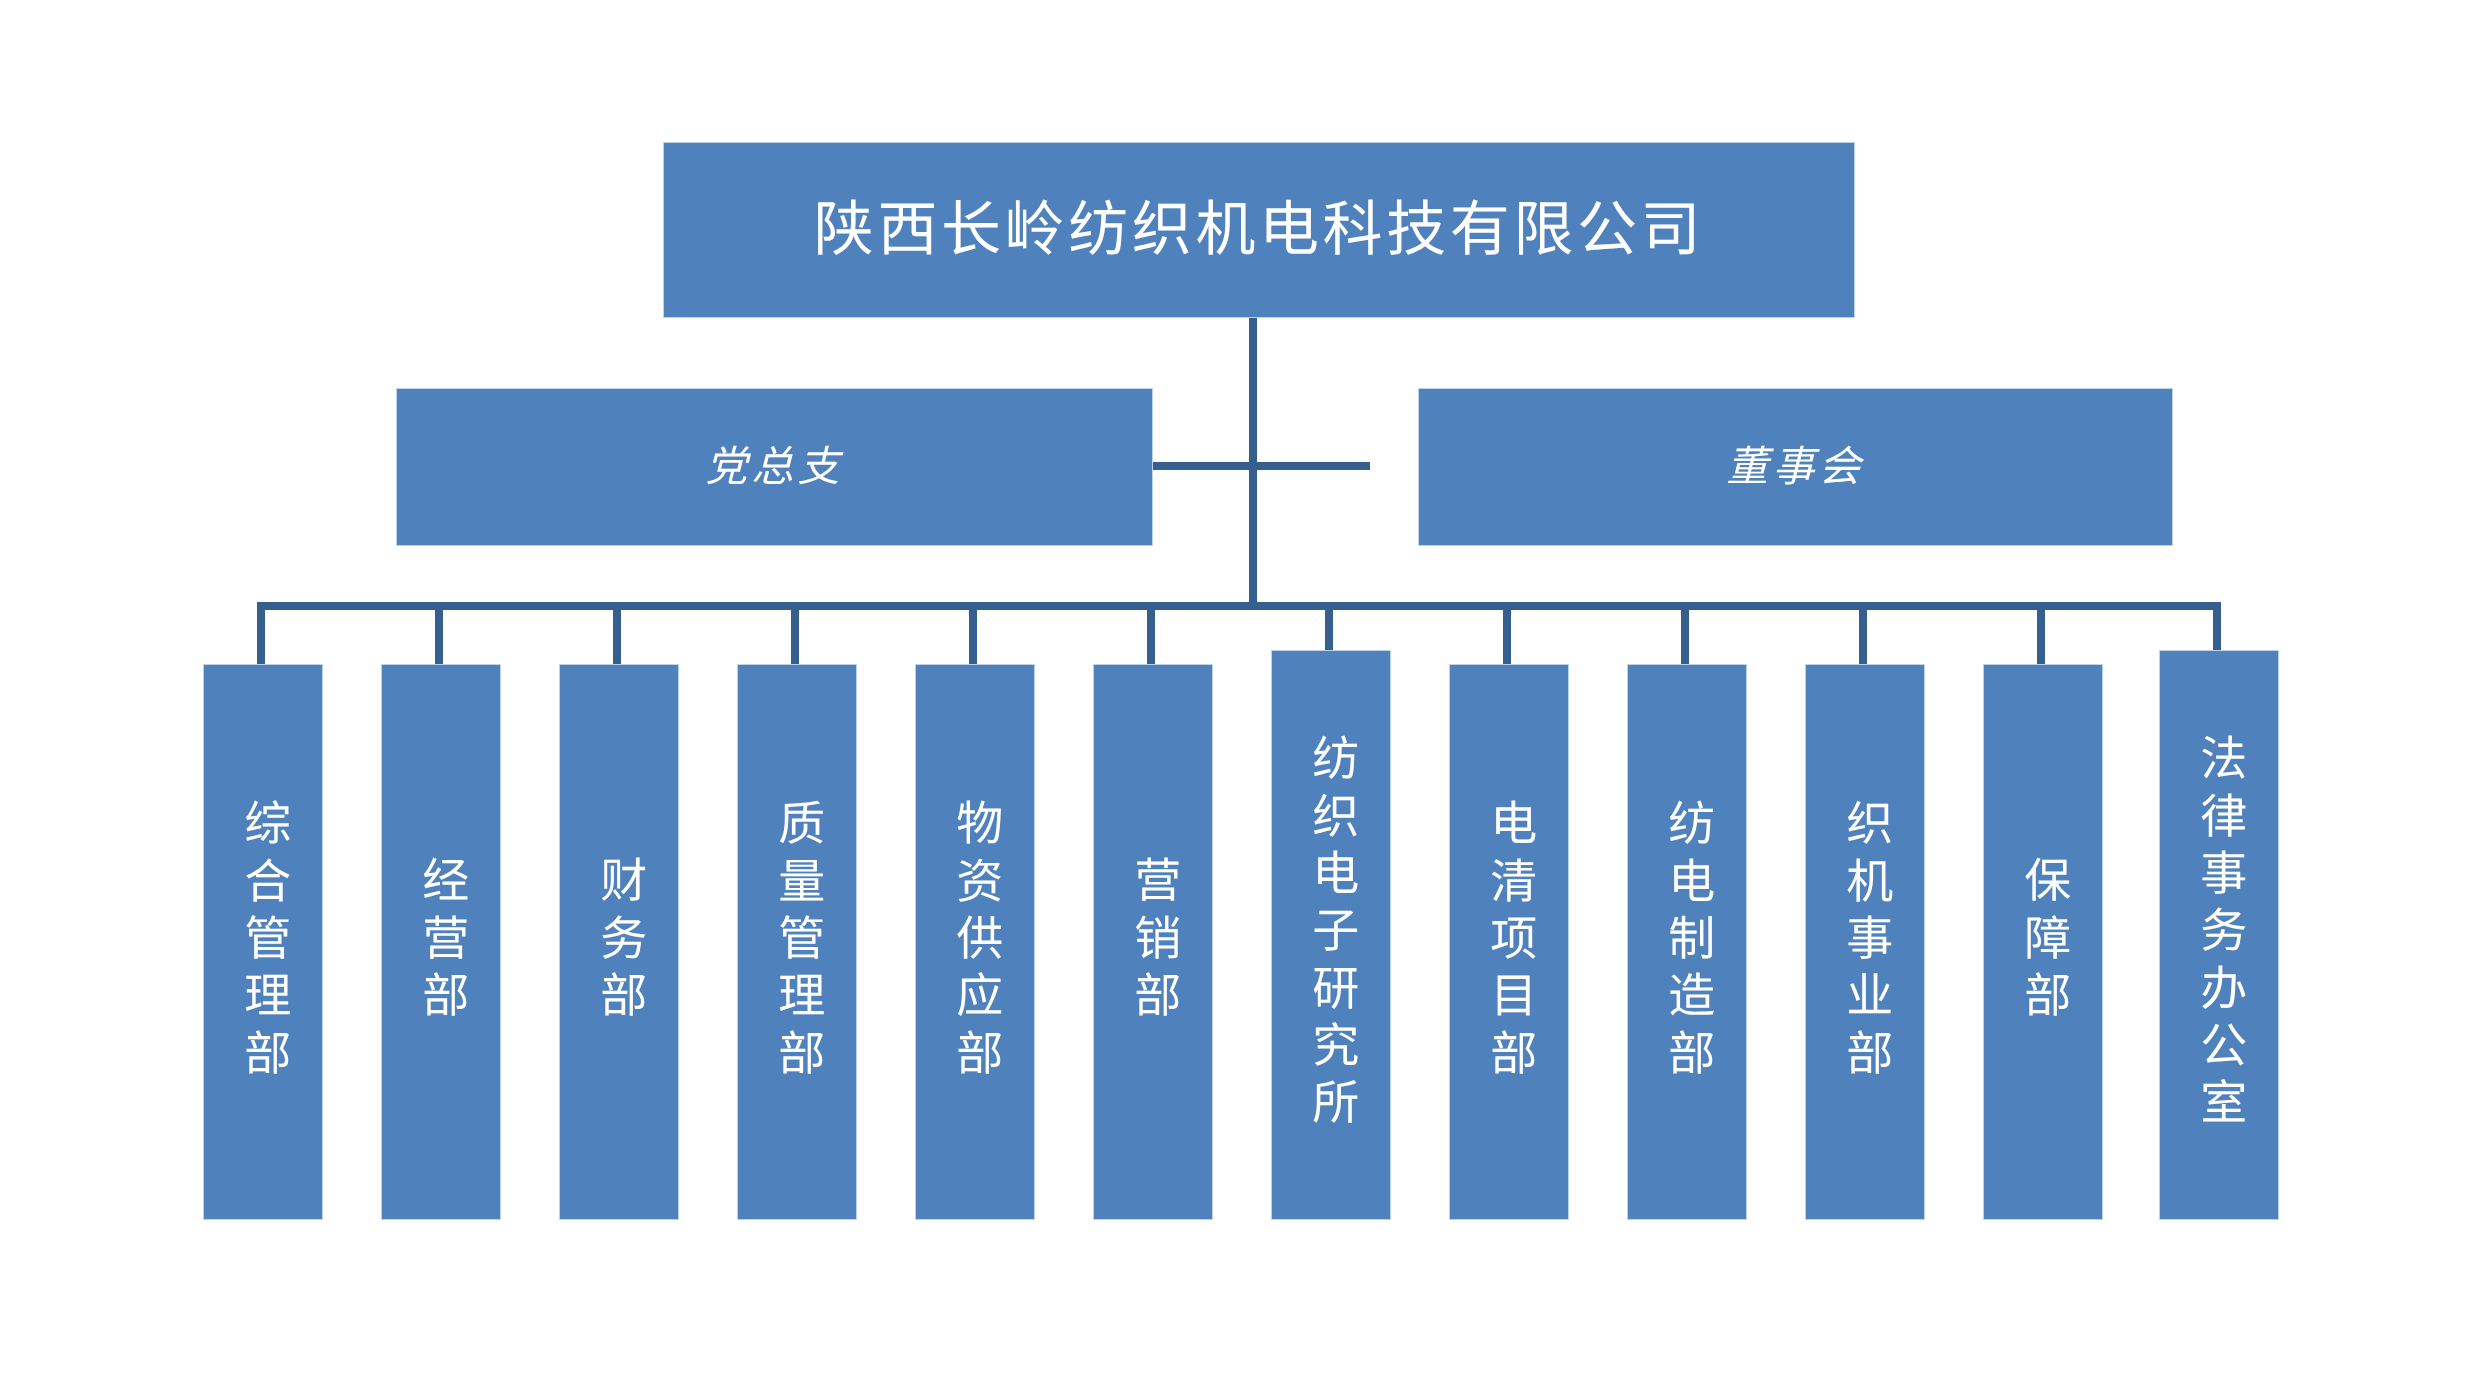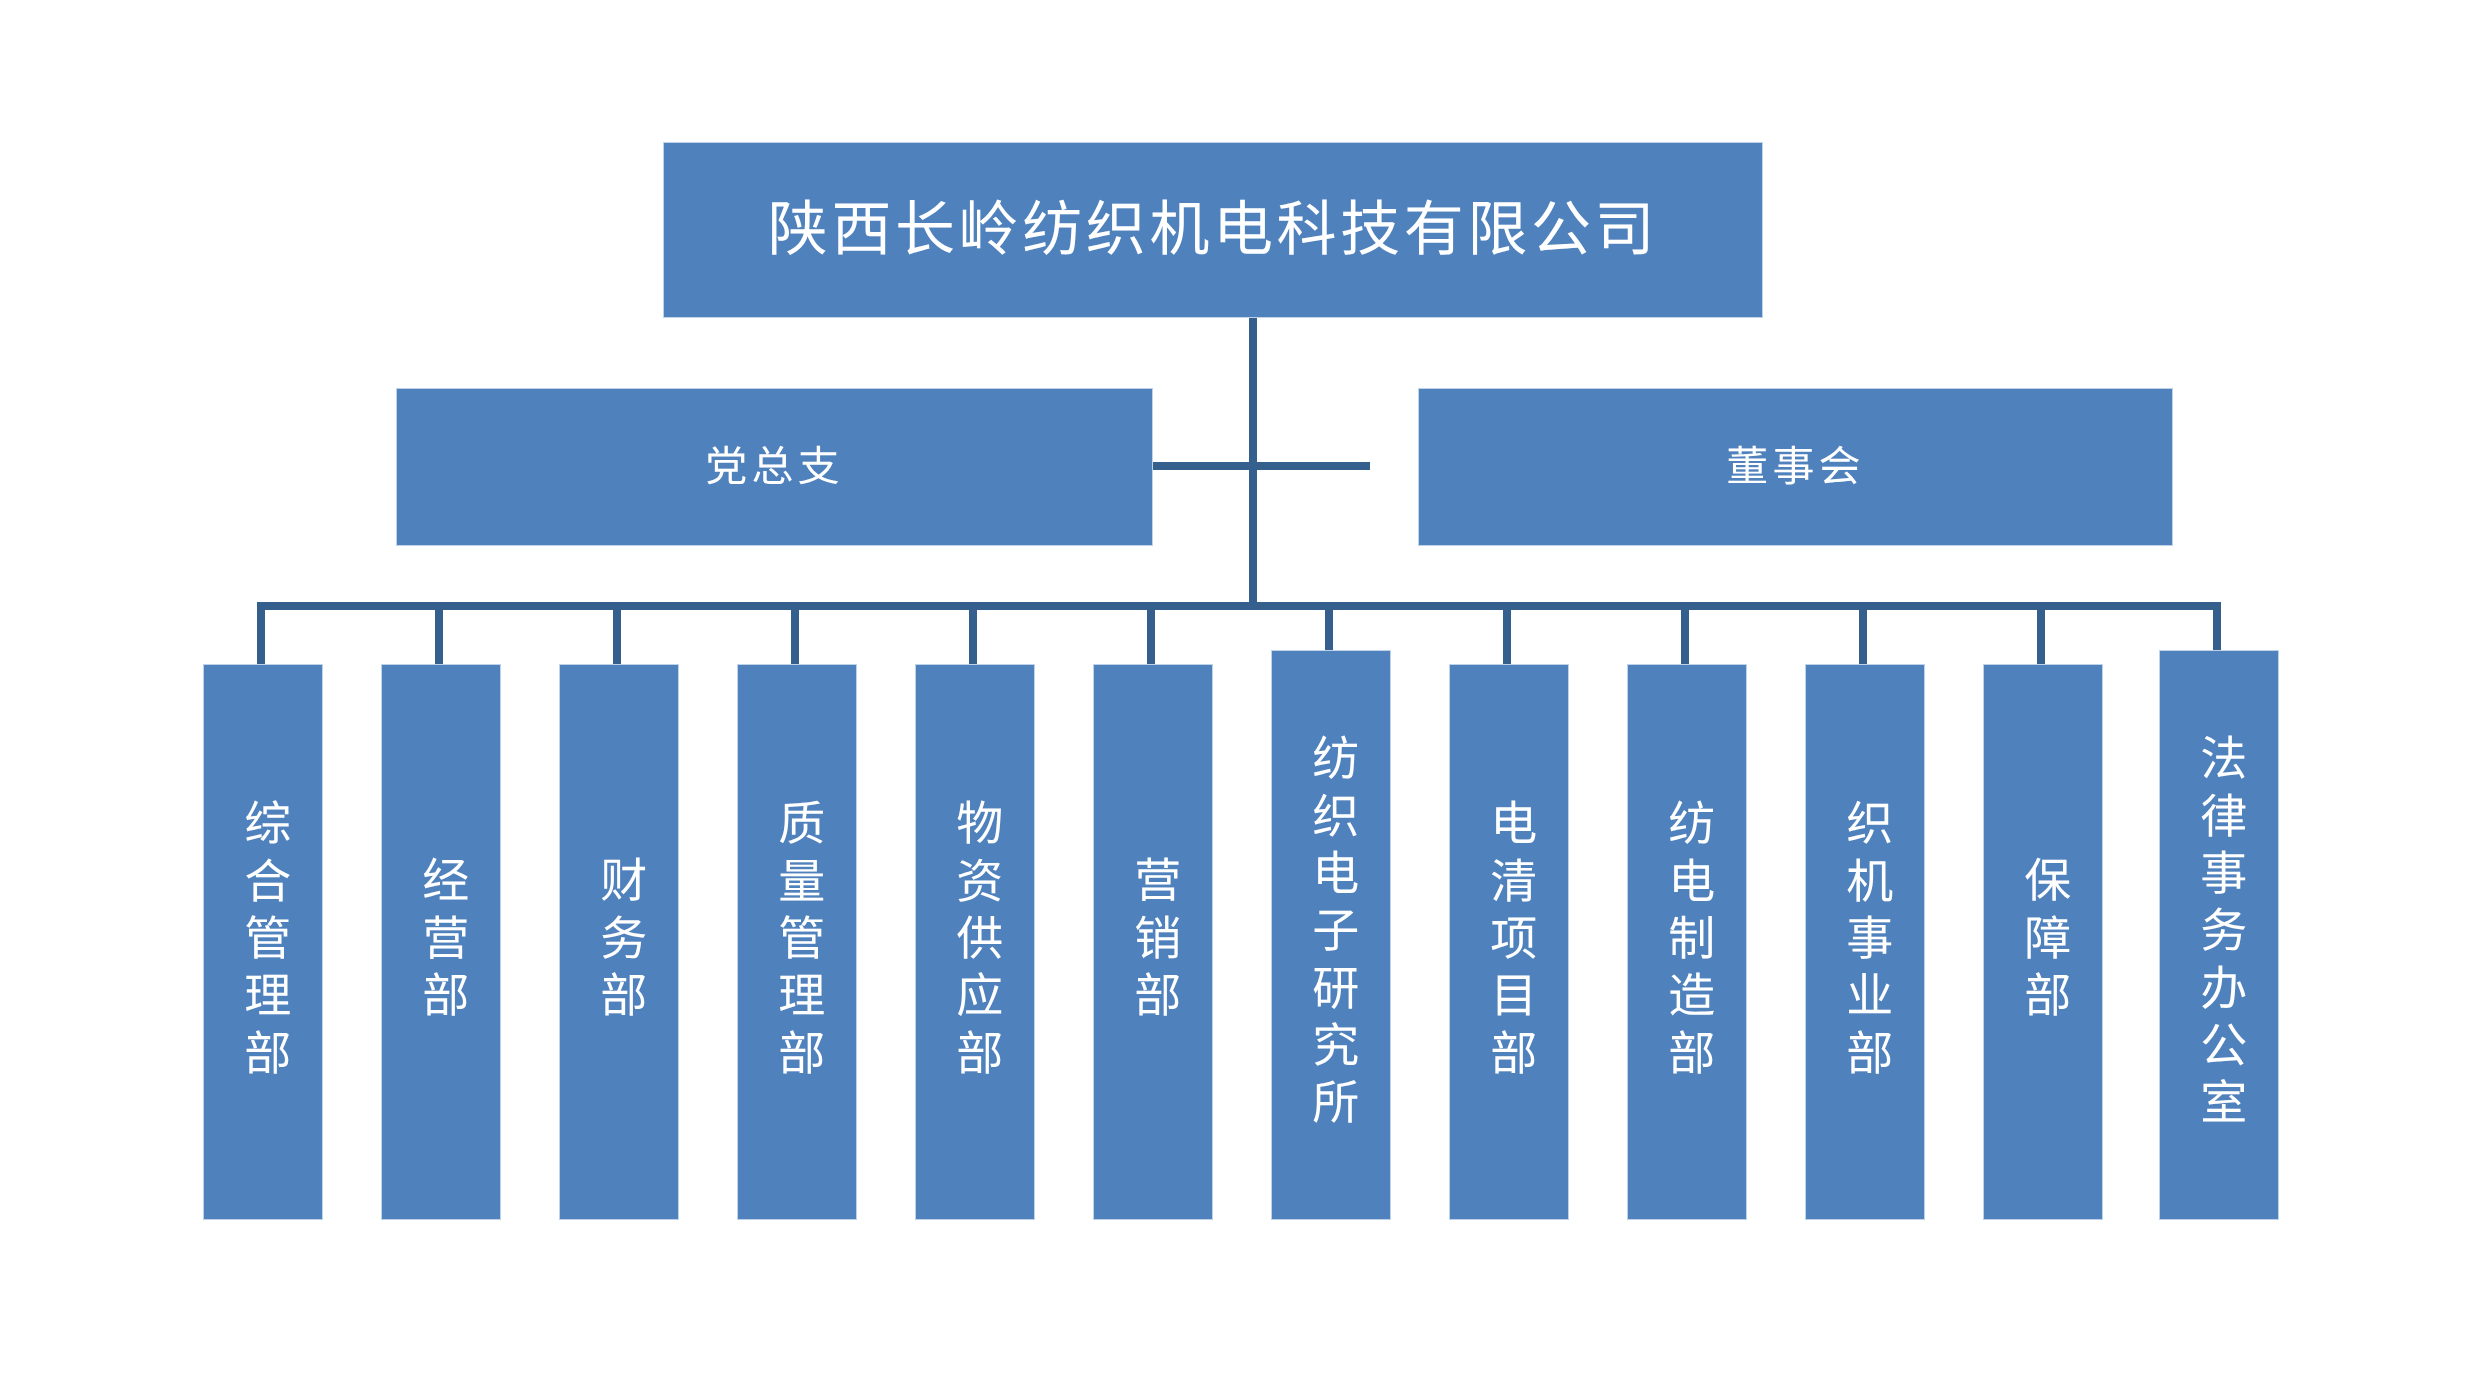--- a/index.html
+++ b/index.html
@@ -36,20 +36,21 @@
 
   .node.root {
     font-size: 60px;
     font-family: "Liberation Sans", "DejaVu Sans", sans-serif;
     letter-spacing: 0.06em;
   }
   .node.level2 {
     font-size: 42px;
     font-family: "Liberation Sans", "DejaVu Sans", sans-serif;
     letter-spacing: 0.10em;
+    font-style: italic;
   }
   .node.dept {
     writing-mode: vertical-rl;
     text-orientation: upright;
     font-size: 47px;
     font-family: "Liberation Serif", "DejaVu Serif", serif;
     letter-spacing: 0.22em;
     padding: 4px 0;
   }
   .node.dept .vtext {
@@ -83,21 +84,21 @@
   <div class="conn v" style="left:791px;  top:602px; height:62px;"></div>
   <div class="conn v" style="left:969px;  top:602px; height:62px;"></div>
   <div class="conn v" style="left:1147px; top:602px; height:62px;"></div>
   <div class="conn v" style="left:1325px; top:602px; height:48px;"></div>
   <div class="conn v" style="left:1503px; top:602px; height:62px;"></div>
   <div class="conn v" style="left:1681px; top:602px; height:62px;"></div>
   <div class="conn v" style="left:1859px; top:602px; height:62px;"></div>
   <div class="conn v" style="left:2037px; top:602px; height:62px;"></div>
   <div class="conn v" style="left:2213px; top:602px; height:48px;"></div>
 
-  <div class="node root" style="left:663px; top:142px; width:1100px; height:176px;">陕西长岭纺织机电科技有限公司</div>
+  <div class="node root" style="left:663px; top:142px; width:1192px; height:176px;">陕西长岭纺织机电科技有限公司</div>
 
   <div class="node level2" style="left:396px; top:388px; width:757px; height:158px;">党总支</div>
 
   <div class="node level2" style="left:1370px; top:388px; width:755px; height:158px;margin-left:48px;">董事会</div>
 
   <div class="node dept" style="left:203px;  top:664px; width:120px; height:556px;">
     <span class="vtext">综合管理部</span>
   </div>
 
   <div class="node dept" style="left:381px;  top:664px; width:120px; height:556px;">

